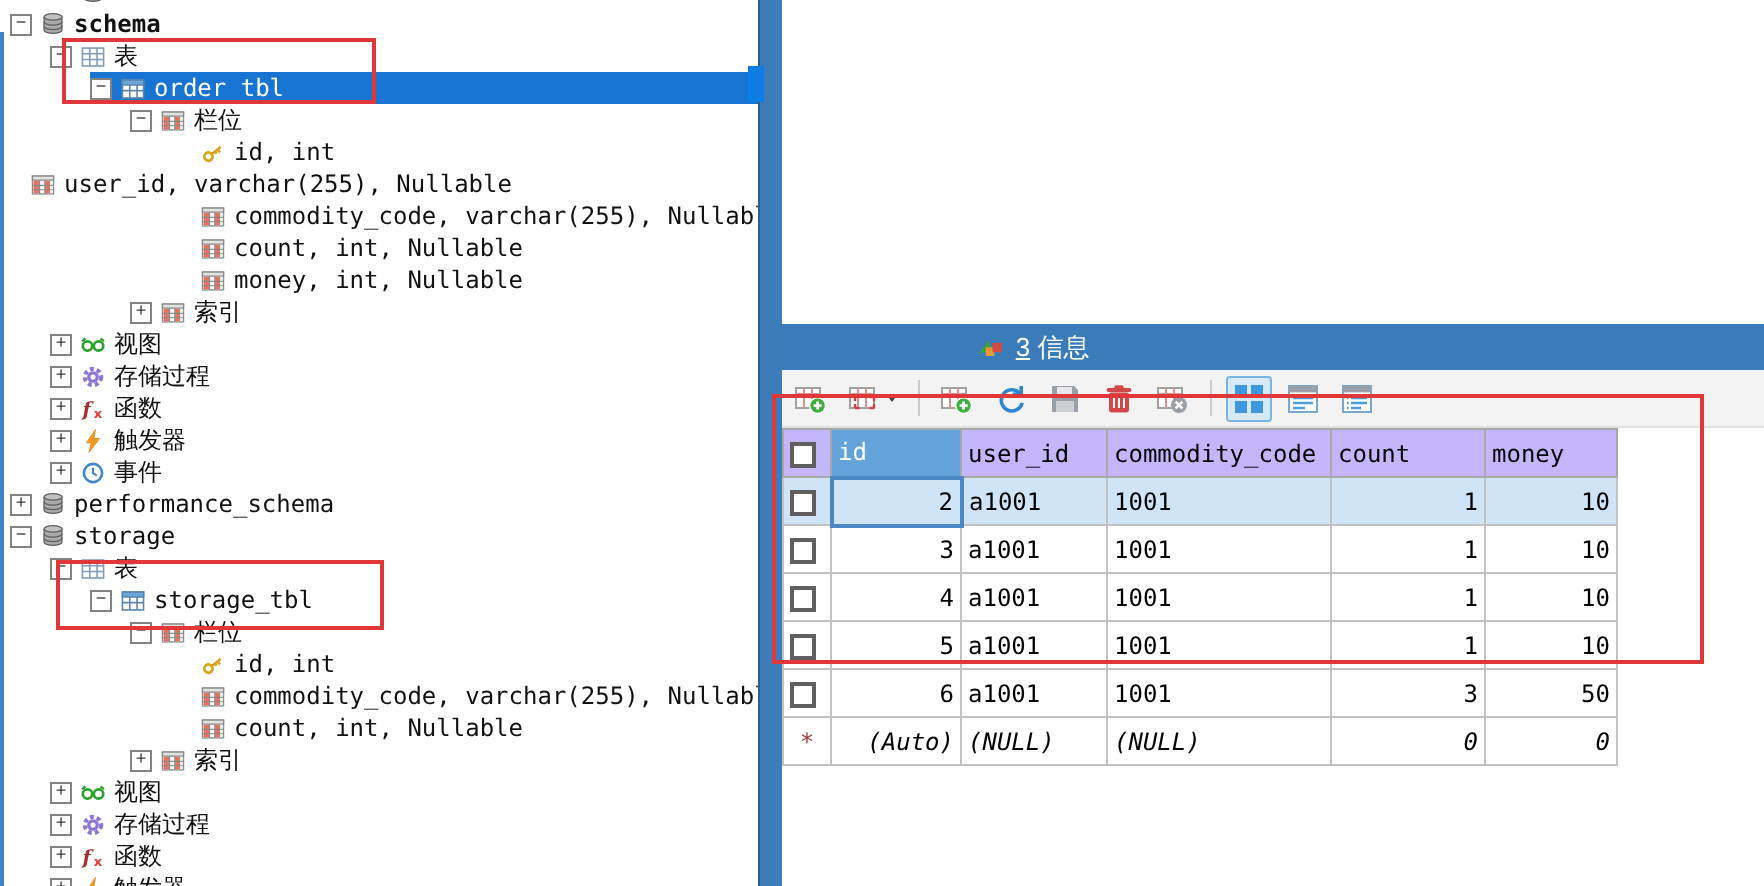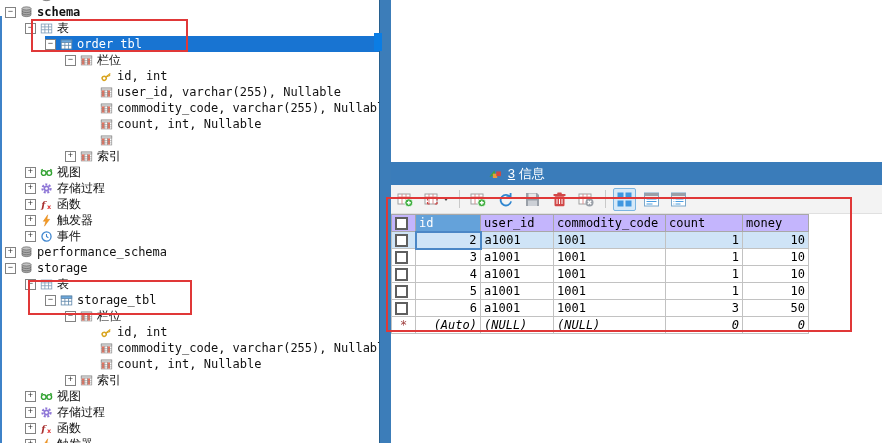--- a/index.html
+++ b/index.html
@@ -31,21 +31,21 @@
   #toolbar{position:absolute;left:0;top:185px;width:100%;height:29px;background:#f3f3f3;
            border-bottom:1px solid #e0e0e0;display:flex;align-items:center;padding-left:3px;gap:4px;box-sizing:border-box;}
   .tbtn{display:flex;align-items:center;gap:2px;padding:2px;border:1px solid transparent;border-radius:2px;}
   .tbtn svg{width:17px;height:17px;}
   .tbtn.active{background:#d6e9f8;border-color:#7ab4e0;}
   .caret{width:0;height:0;border-left:3.5px solid transparent;border-right:3.5px solid transparent;border-top:4px solid #444;}
   .tsep{width:1px;height:18px;background:#c9c9c9;margin:0 3px;}
   
   #grid{position:absolute;left:0;top:214px;border-collapse:collapse;
         font:12px "DejaVu Sans Mono","Liberation Mono",monospace;table-layout:fixed;}
-  #grid th,#grid td{border:1px solid #c2c2c2;height:17px;padding:0 3px;overflow:hidden;white-space:nowrap;box-sizing:border-box;}
+  #grid th,#grid td{border:1px solid #c2c2c2;height:24px;padding:0 3px;overflow:hidden;white-space:nowrap;box-sizing:border-box;}
   #grid th{background:#c4b5fd;border-color:#a8a8a8;font-weight:normal;text-align:left;}
   #grid th.selcol{background:#64a2da;color:#fff;}
   #grid .cbcol{width:24px;}
   #grid .c0{width:65px;} #grid .c1{width:73px;} #grid .c2{width:112px;} #grid .c3{width:77px;} #grid .c4{width:66px;margin-left:40px;}
   #grid td.num{text-align:right;}
   #grid tr.selrow td{background:#cfe4f7;}
   #grid td.focuscell{border:2px solid #4b87c6;background:#c6def4;}
   #grid tr.insrow td{font-style:italic;}
   #grid td.marker{color:#a04040;font-style:normal;text-align:center;}
   .cb{display:inline-block;width:9px;height:9px;border:2px solid #5f5f5f;background:#fff;vertical-align:middle;}
@@ -227,21 +227,21 @@
   <div class="trow" style="top: 68px; padding-left: 85px;">
     <span class="row-body">
       <span class="tbox" style="visibility: hidden;"></span>
       <svg class="ticon">
               <use href="#i-key"></use>
             </svg>
       <span class="tlabel">id, int</span>
     </span>
   </div>
 
-  <div class="trow" style="top: 84px; padding-left: 85px;">
+  <div class="trow" style="top: 84px; ">
     <span class="row-body">
       <span class="tbox" style="visibility: hidden;"></span>
       <svg class="ticon">
               <use href="#i-columns"></use>
             </svg>
       <span class="tlabel">user_id, varchar(255), Nullable</span>
     </span>
   </div>
 
   <div class="trow" style="top: 100px; padding-left: 85px;">
@@ -263,20 +263,21 @@
       <span class="tlabel">count, int, Nullable</span>
     </span>
   </div>
 
   <div class="trow" style="top: 132px; padding-left: 85px;">
     <span class="row-body">
       <span class="tbox" style="visibility: hidden;"></span>
       <svg class="ticon">
               <use href="#i-columns"></use>
             </svg>
+      <span class="tlabel">money, int, Nullable</span>
     </span>
   </div>
 
   <div class="trow" style="top: 148px; padding-left: 65px;">
     <span class="row-body">
       <span class="tbox">+</span>
       <svg class="ticon">
               <use href="#i-columns"></use>
             </svg>
       <span class="tlabel">索引</span>

